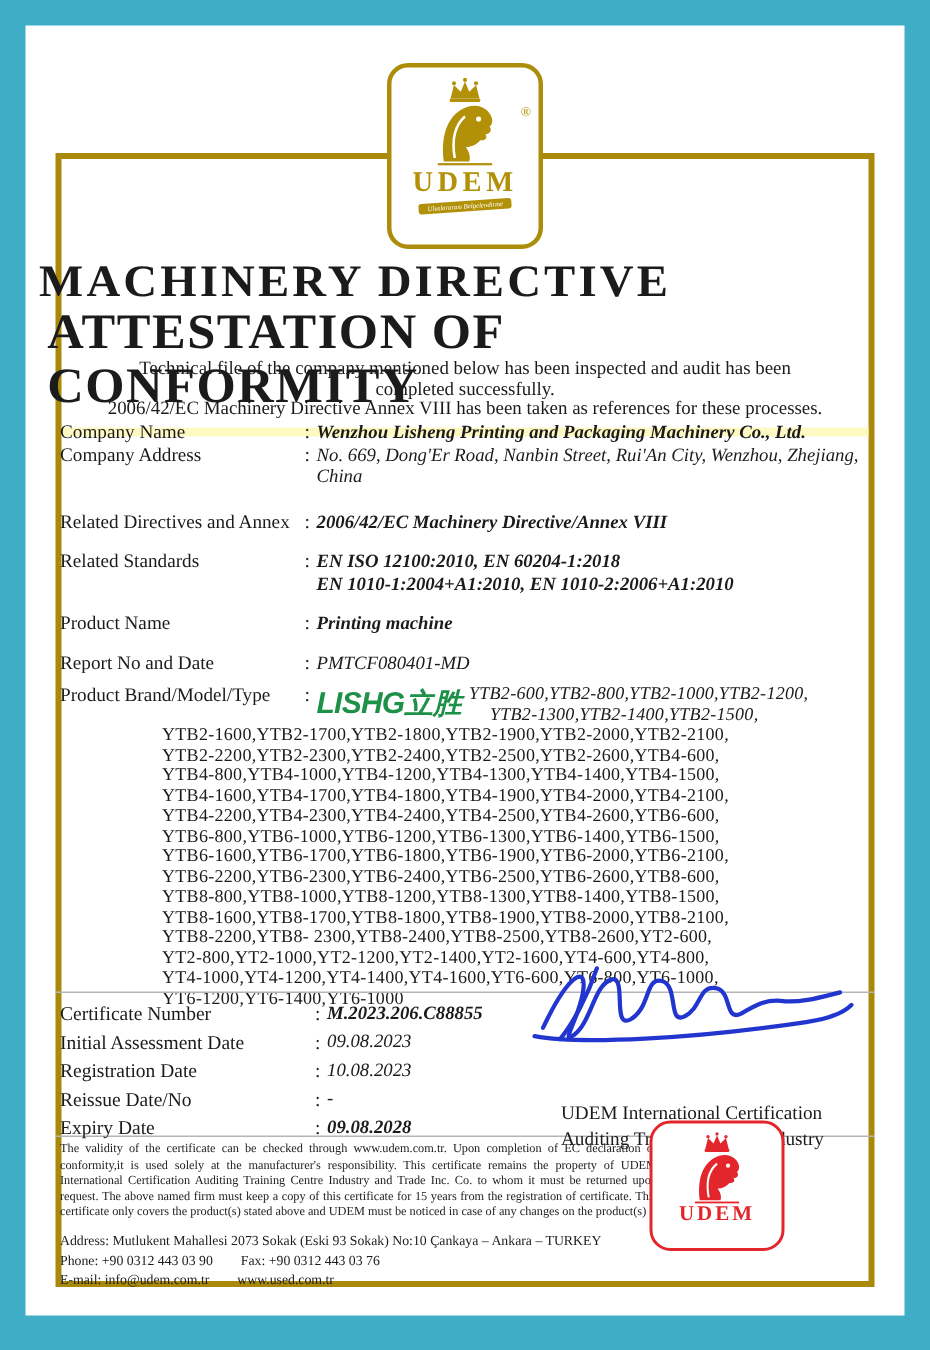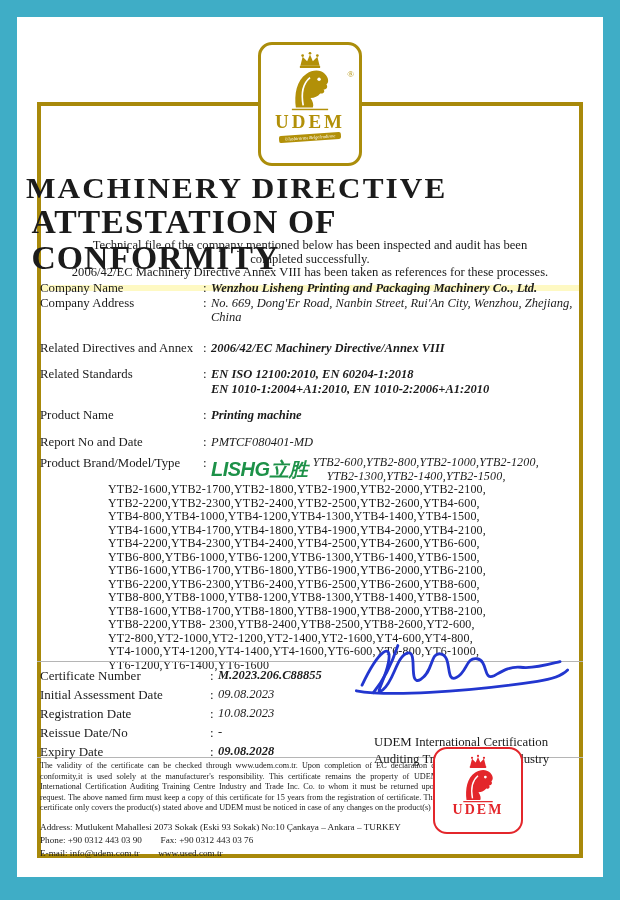--- a/index.html
+++ b/index.html
@@ -157,21 +157,21 @@
     <div>YTB4-1600,YTB4-1700,YTB4-1800,YTB4-1900,YTB4-2000,YTB4-2100,</div>
     <div>YTB4-2200,YTB4-2300,YTB4-2400,YTB4-2500,YTB4-2600,YTB6-600,</div>
     <div>YTB6-800,YTB6-1000,YTB6-1200,YTB6-1300,YTB6-1400,YTB6-1500,</div>
     <div>YTB6-1600,YTB6-1700,YTB6-1800,YTB6-1900,YTB6-2000,YTB6-2100,</div>
     <div>YTB6-2200,YTB6-2300,YTB6-2400,YTB6-2500,YTB6-2600,YTB8-600,</div>
     <div>YTB8-800,YTB8-1000,YTB8-1200,YTB8-1300,YTB8-1400,YTB8-1500,</div>
     <div>YTB8-1600,YTB8-1700,YTB8-1800,YTB8-1900,YTB8-2000,YTB8-2100,</div>
     <div>YTB8-2200,YTB8- 2300,YTB8-2400,YTB8-2500,YTB8-2600,YT2-600,</div>
     <div>YT2-800,YT2-1000,YT2-1200,YT2-1400,YT2-1600,YT4-600,YT4-800,</div>
     <div>YT4-1000,YT4-1200,YT4-1400,YT4-1600,YT6-600,YT6-800,YT6-1000,</div>
-    <div>YT6-1200,YT6-1400,YT6-1600</div>
+    <div>YT6-1200,YT6-1400,YT6-1000</div>
   </div>
 </div>
 
 <div class="hairline" style="top:661px"></div>
 <div class="hairline" style="top:757px"></div>
 
 <div class="cert">
   <div class="row">
     <span class="lbl">Certificate Number</span>
     <span class="colon">:</span>

